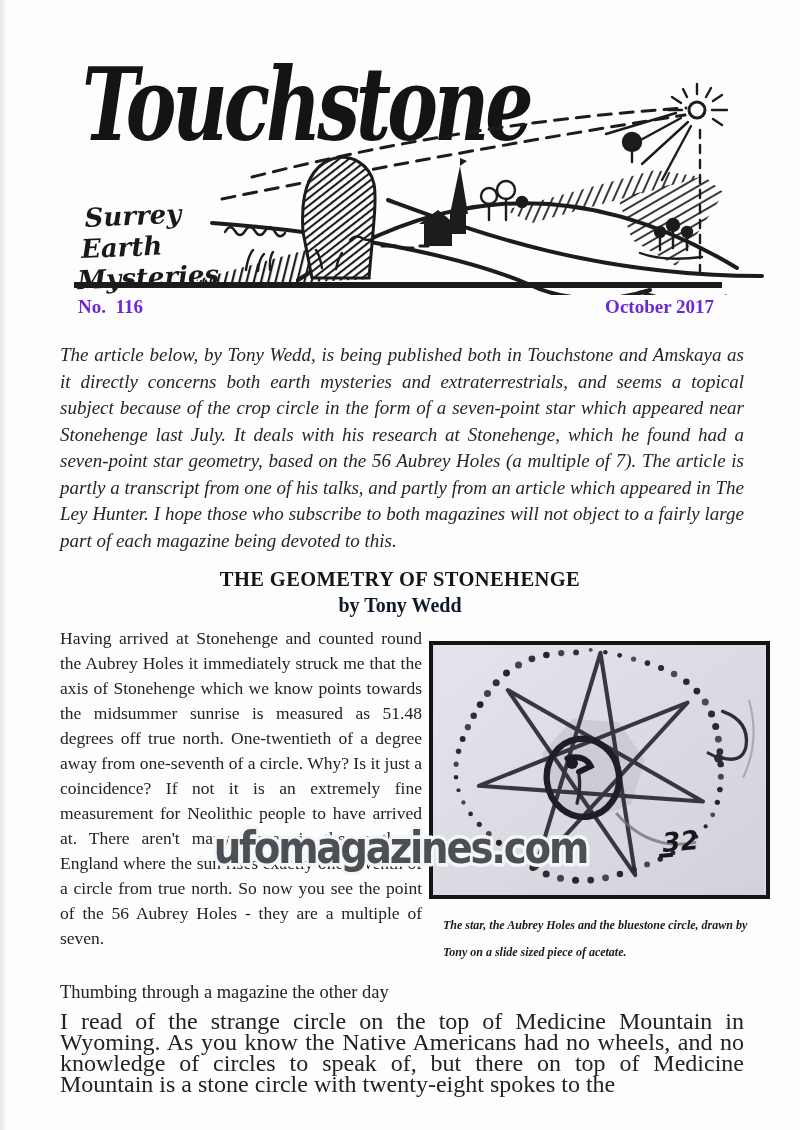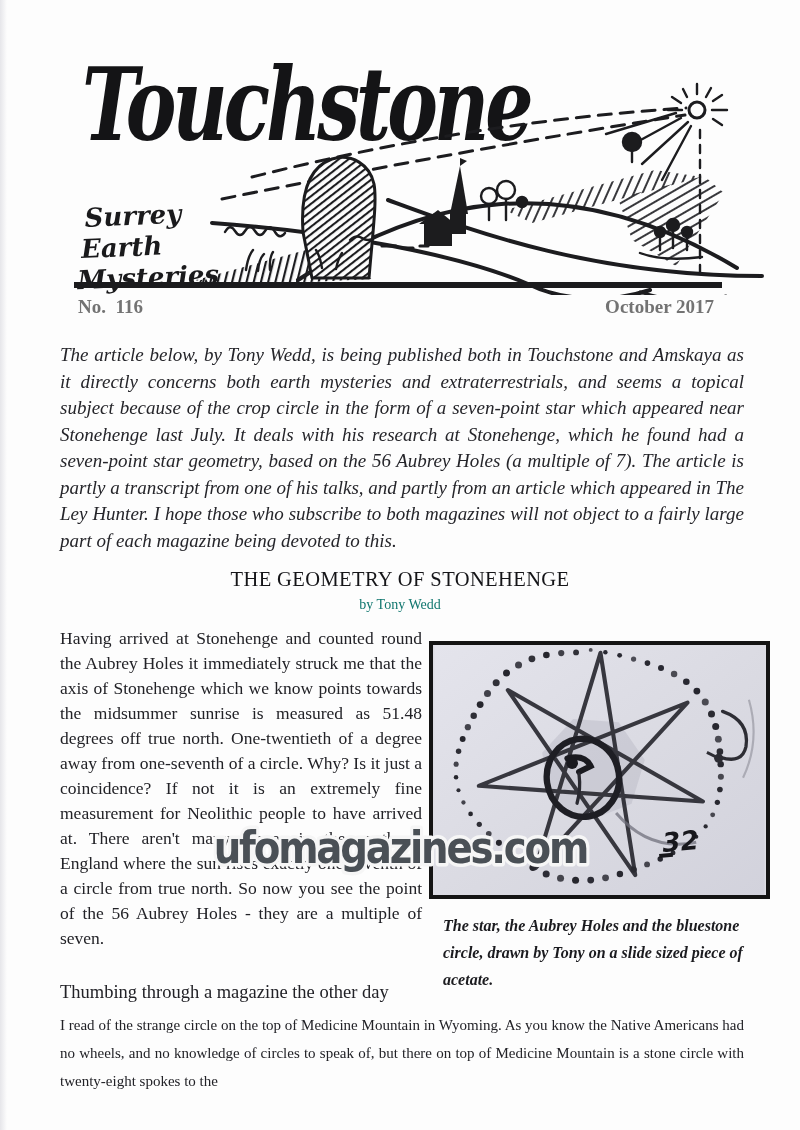--- a/index.html
+++ b/index.html
@@ -20,46 +20,46 @@
   }
   .mast-sub{
     position:absolute;left:86px;top:200px;
     font-family:"DejaVu Serif", serif;font-style:italic;font-weight:bold;
     font-size:26px;line-height:31px;color:#1a1a1c;transform:rotate(-2.5deg);
   }
   .mast-art{position:absolute;left:0;top:80px;}
   .issue-row{
     position:absolute;left:78px;right:86px;top:296px;
     display:flex;justify-content:space-between;
-    font-weight:bold;font-size:19px;color:#737373;white-space:pre;text-align:center;
+    font-weight:bold;font-size:19px;color:#6d28d9;white-space:pre;text-align:center;
   }
   
   .intro{
     margin:12px 56px 12px 60px;font-style:italic;font-size:19px;line-height:26.5px;
     text-align:justify;color:#25252a;
   }
-  .article-head{margin-top:3px;text-align:center;font-weight:normal;font-size:20.5px;line-height:26px;color:#151518;letter-spacing:.4px;}
-  .article-byline{text-align:center;font-weight:normal;font-size:14px;line-height:26px;color:#0f766e;}
+  .article-head{margin-top:3px;text-align:center;font-weight:bold;font-size:20.5px;line-height:26px;color:#151518;letter-spacing:.4px;}
+  .article-byline{text-align:center;font-weight:bold;font-size:20px;line-height:26px;color:#0f172a;}
   
   .row{display:flex;margin:8px 32px 0 60px;}
   .col-left{width:362px;flex:0 0 362px;}
   .col-right{flex:1;padding-left:7px;}
   .body-par{font-size:17.5px;line-height:25px;text-align:justify;color:#222227;}
   .lead-line{font-size:18.5px;line-height:25px;margin-top:29px;color:#222227;}
   .figure{
     margin-top:15px;width:341px;height:258px;box-sizing:border-box;
     border:4px solid #141414;background:#dcdce3;
   }
   .figure svg{display:block;width:100%;height:100%;}
   .fig-caption{
     margin:13px 0 4px 14px;width:318px;font-weight:bold;font-style:italic;
-    font-size:16px;line-height:27px;color:#1b1b1f;
+    font-size:12px;line-height:27px;color:#1b1b1f;
   }
   .para-full{
-    margin:6px 56px 0 60px;font-size:15px;line-height:28px;text-align:justify;color:#222227;
+    margin:6px 56px 0 60px;font-size:24px;line-height:21px;text-align:justify;color:#222227;
   }
   
   .watermark{
     position:absolute;left:212px;top:814px;pointer-events:none;
     transform:scaleX(.88);transform-origin:left top;
   }
   .ink{stroke:#1c1c1f;fill:none;stroke-linecap:round;stroke-linejoin:round;}
 </style>
 </head>
 <body>

